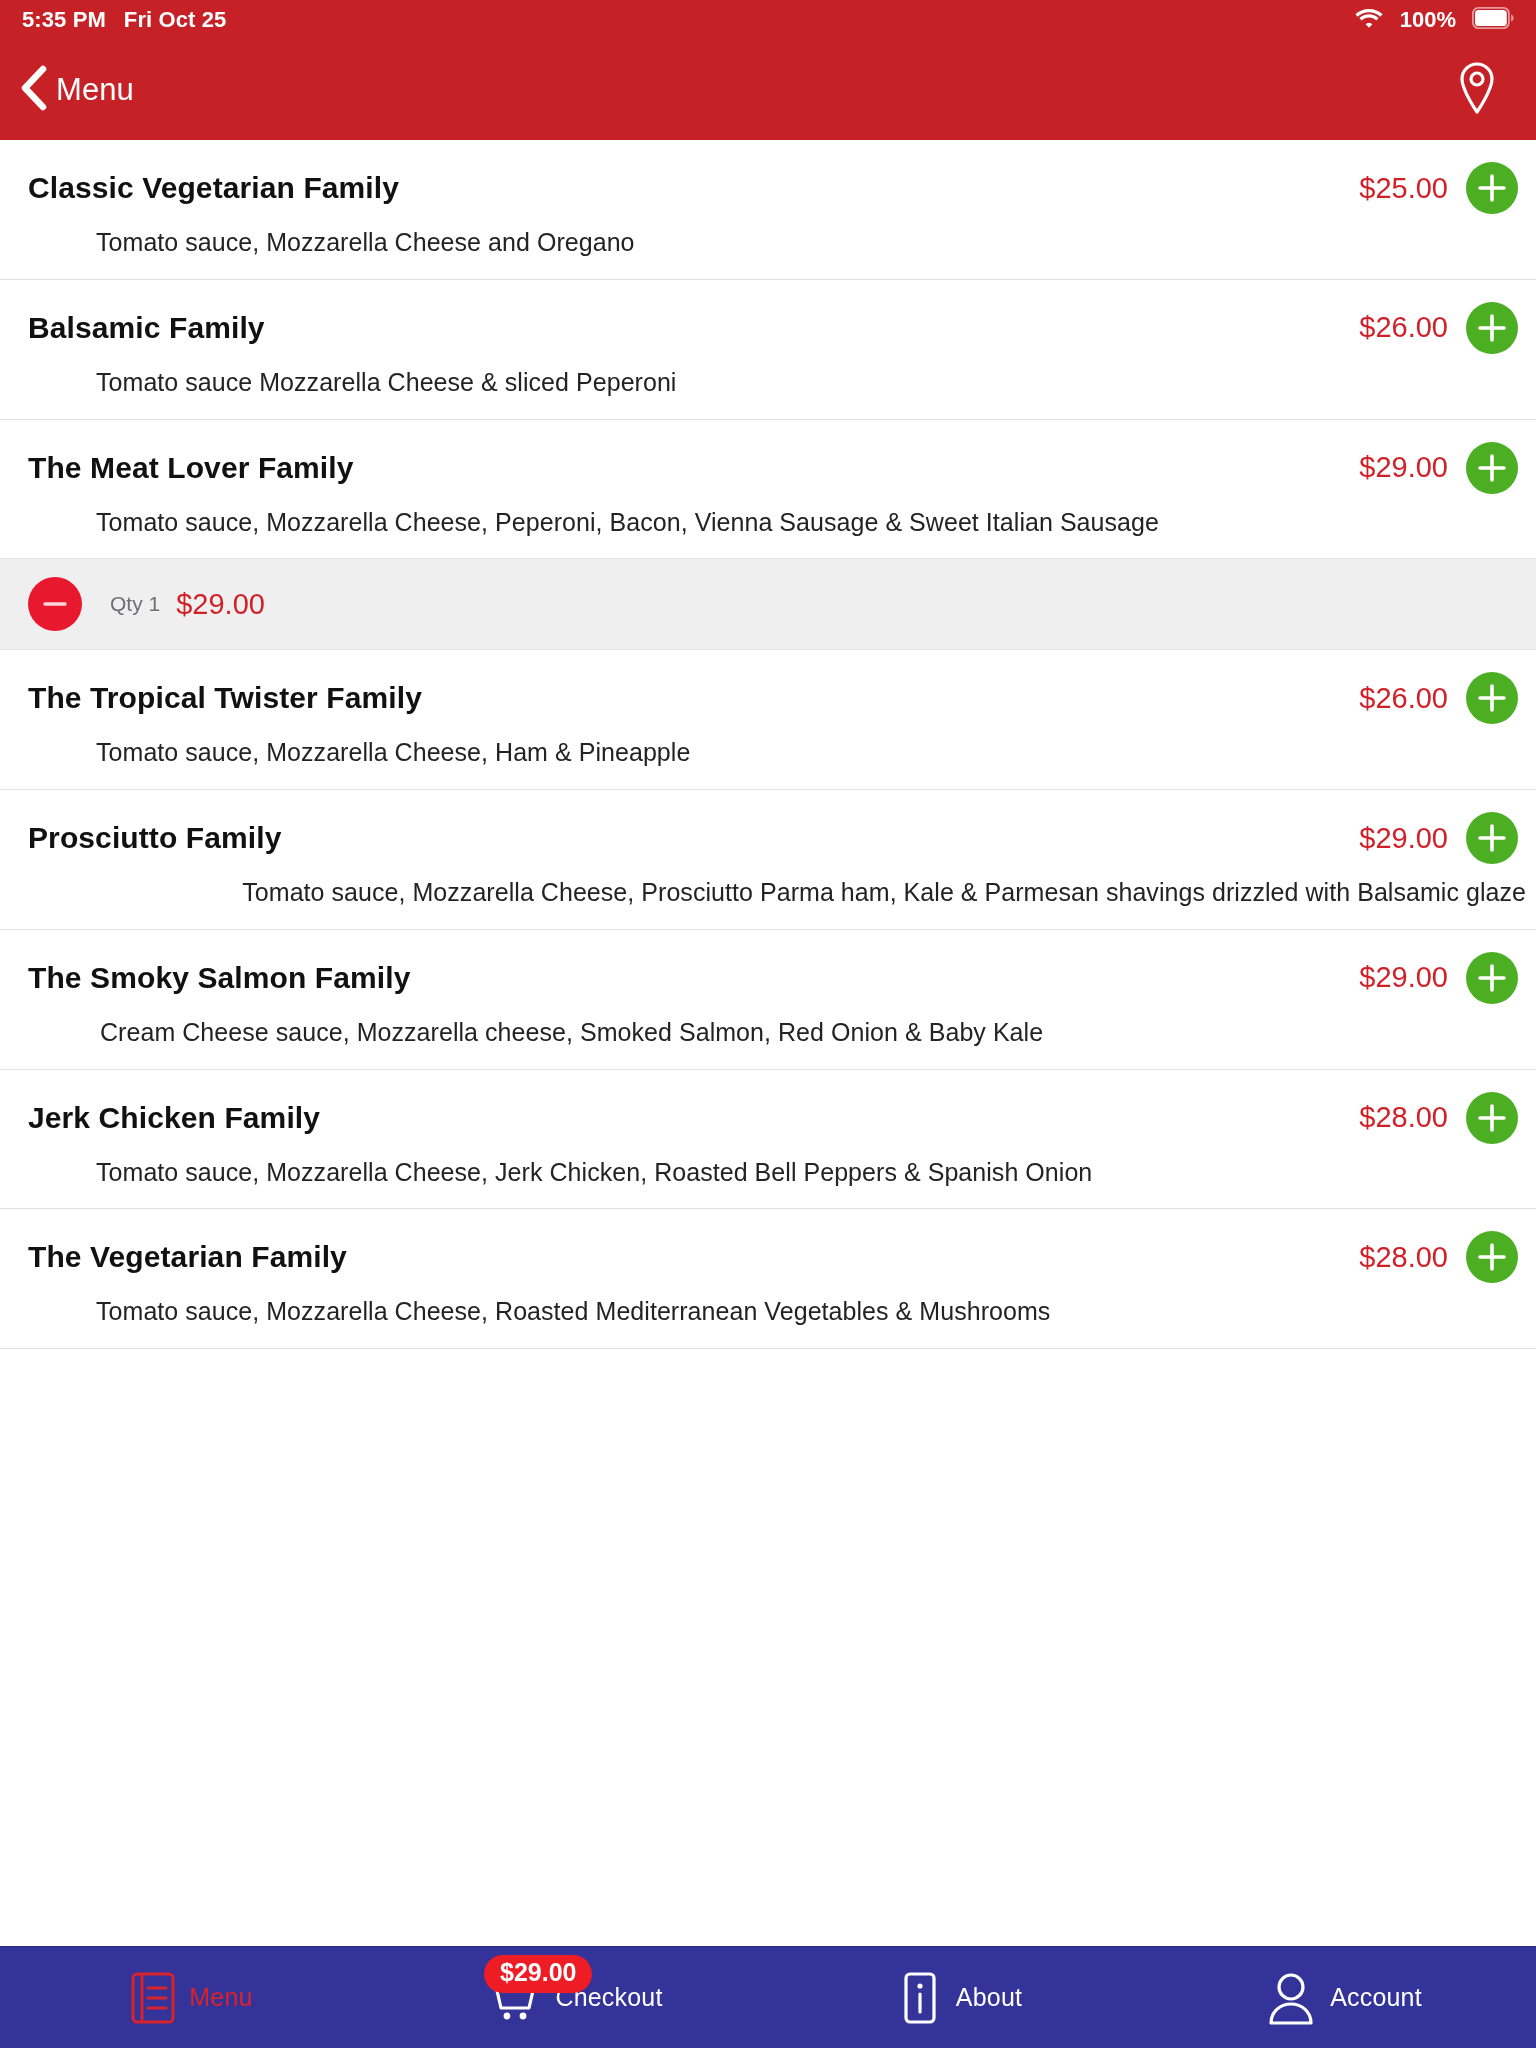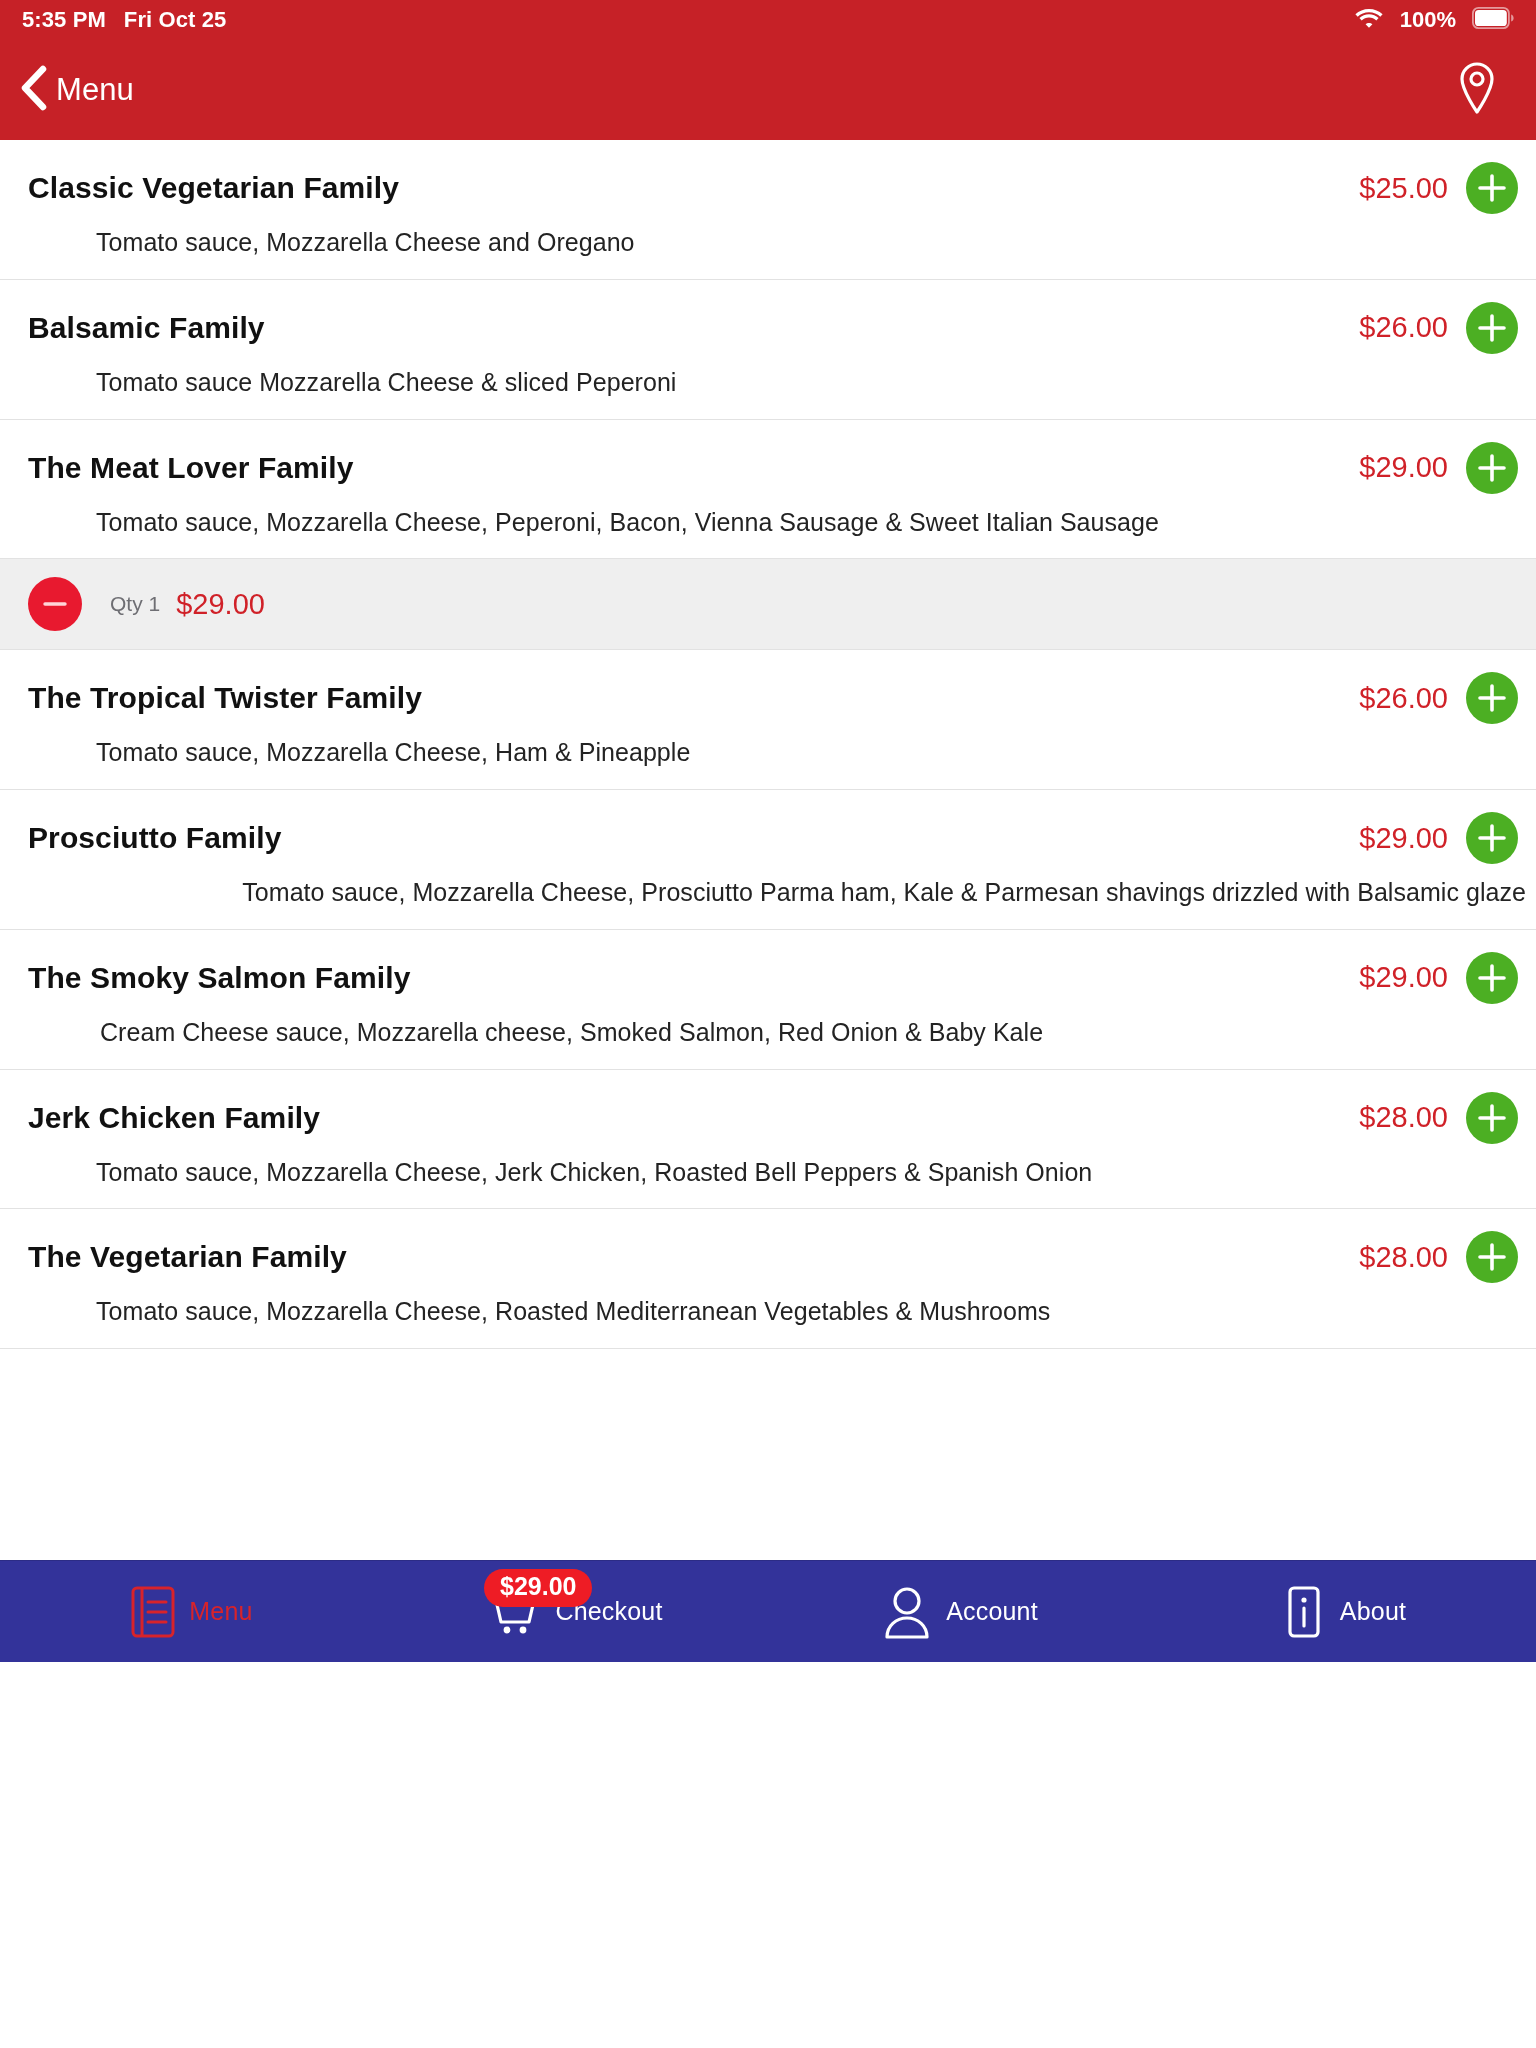--- a/index.html
+++ b/index.html
@@ -8,21 +8,21 @@
     width: 1536px;
     height: 2048px;
     background: #ffffff;
     font-family: "Liberation Sans", sans-serif;
     -webkit-font-smoothing: antialiased;
   }
 
   #app {
     position: relative;
     width: 1536px;
-    height: 1662px;
+    height: 2048px;
     background: #ffffff;
     display: flex;
     flex-direction: column;
     overflow: hidden;
   }
 
   
   .status-bar {
     height: 40px;
     background: #C62127;
@@ -425,34 +425,34 @@
           <path d="M6 10h40l-6 26H12z" fill="none" stroke="#ffffff" stroke-width="3.2" stroke-linejoin="round"></path>
           <circle cx="18" cy="44" r="3.4" fill="#ffffff"></circle>
           <circle cx="34" cy="44" r="3.4" fill="#ffffff"></circle>
         </svg>
       </span>
       <span class="tab-label">Checkout</span>
     </div>
 
     <div class="tab">
       <span class="tab-icon">
-        <svg width="50" height="54" viewBox="0 0 50 54">
-          <circle cx="25" cy="16" r="12" fill="none" stroke="#ffffff" stroke-width="3.2"></circle>
-          <path d="M5 52c0-11 9-19 20-19s20 8 20 19z" fill="none" stroke="#ffffff" stroke-width="3.2" stroke-linejoin="round"></path>
-        </svg>
-      </span>
-      <span class="tab-label">Account</span>
-    </div>
-
-    <div class="tab">
-      <span class="tab-icon">
         <svg width="44" height="54" viewBox="0 0 44 54">
           <rect x="8" y="3" width="28" height="48" rx="4" fill="none" stroke="#ffffff" stroke-width="3.2"></rect>
           <circle cx="22" cy="15" r="2.6" fill="#ffffff"></circle>
           <path d="M22 23v18" stroke="#ffffff" stroke-width="3.2" stroke-linecap="round"></path>
         </svg>
       </span>
       <span class="tab-label">About</span>
     </div>
 
+    <div class="tab">
+      <span class="tab-icon">
+        <svg width="50" height="54" viewBox="0 0 50 54">
+          <circle cx="25" cy="16" r="12" fill="none" stroke="#ffffff" stroke-width="3.2"></circle>
+          <path d="M5 52c0-11 9-19 20-19s20 8 20 19z" fill="none" stroke="#ffffff" stroke-width="3.2" stroke-linejoin="round"></path>
+        </svg>
+      </span>
+      <span class="tab-label">Account</span>
+    </div>
+
   </div>
 
 </div>
 
 </body></html>

